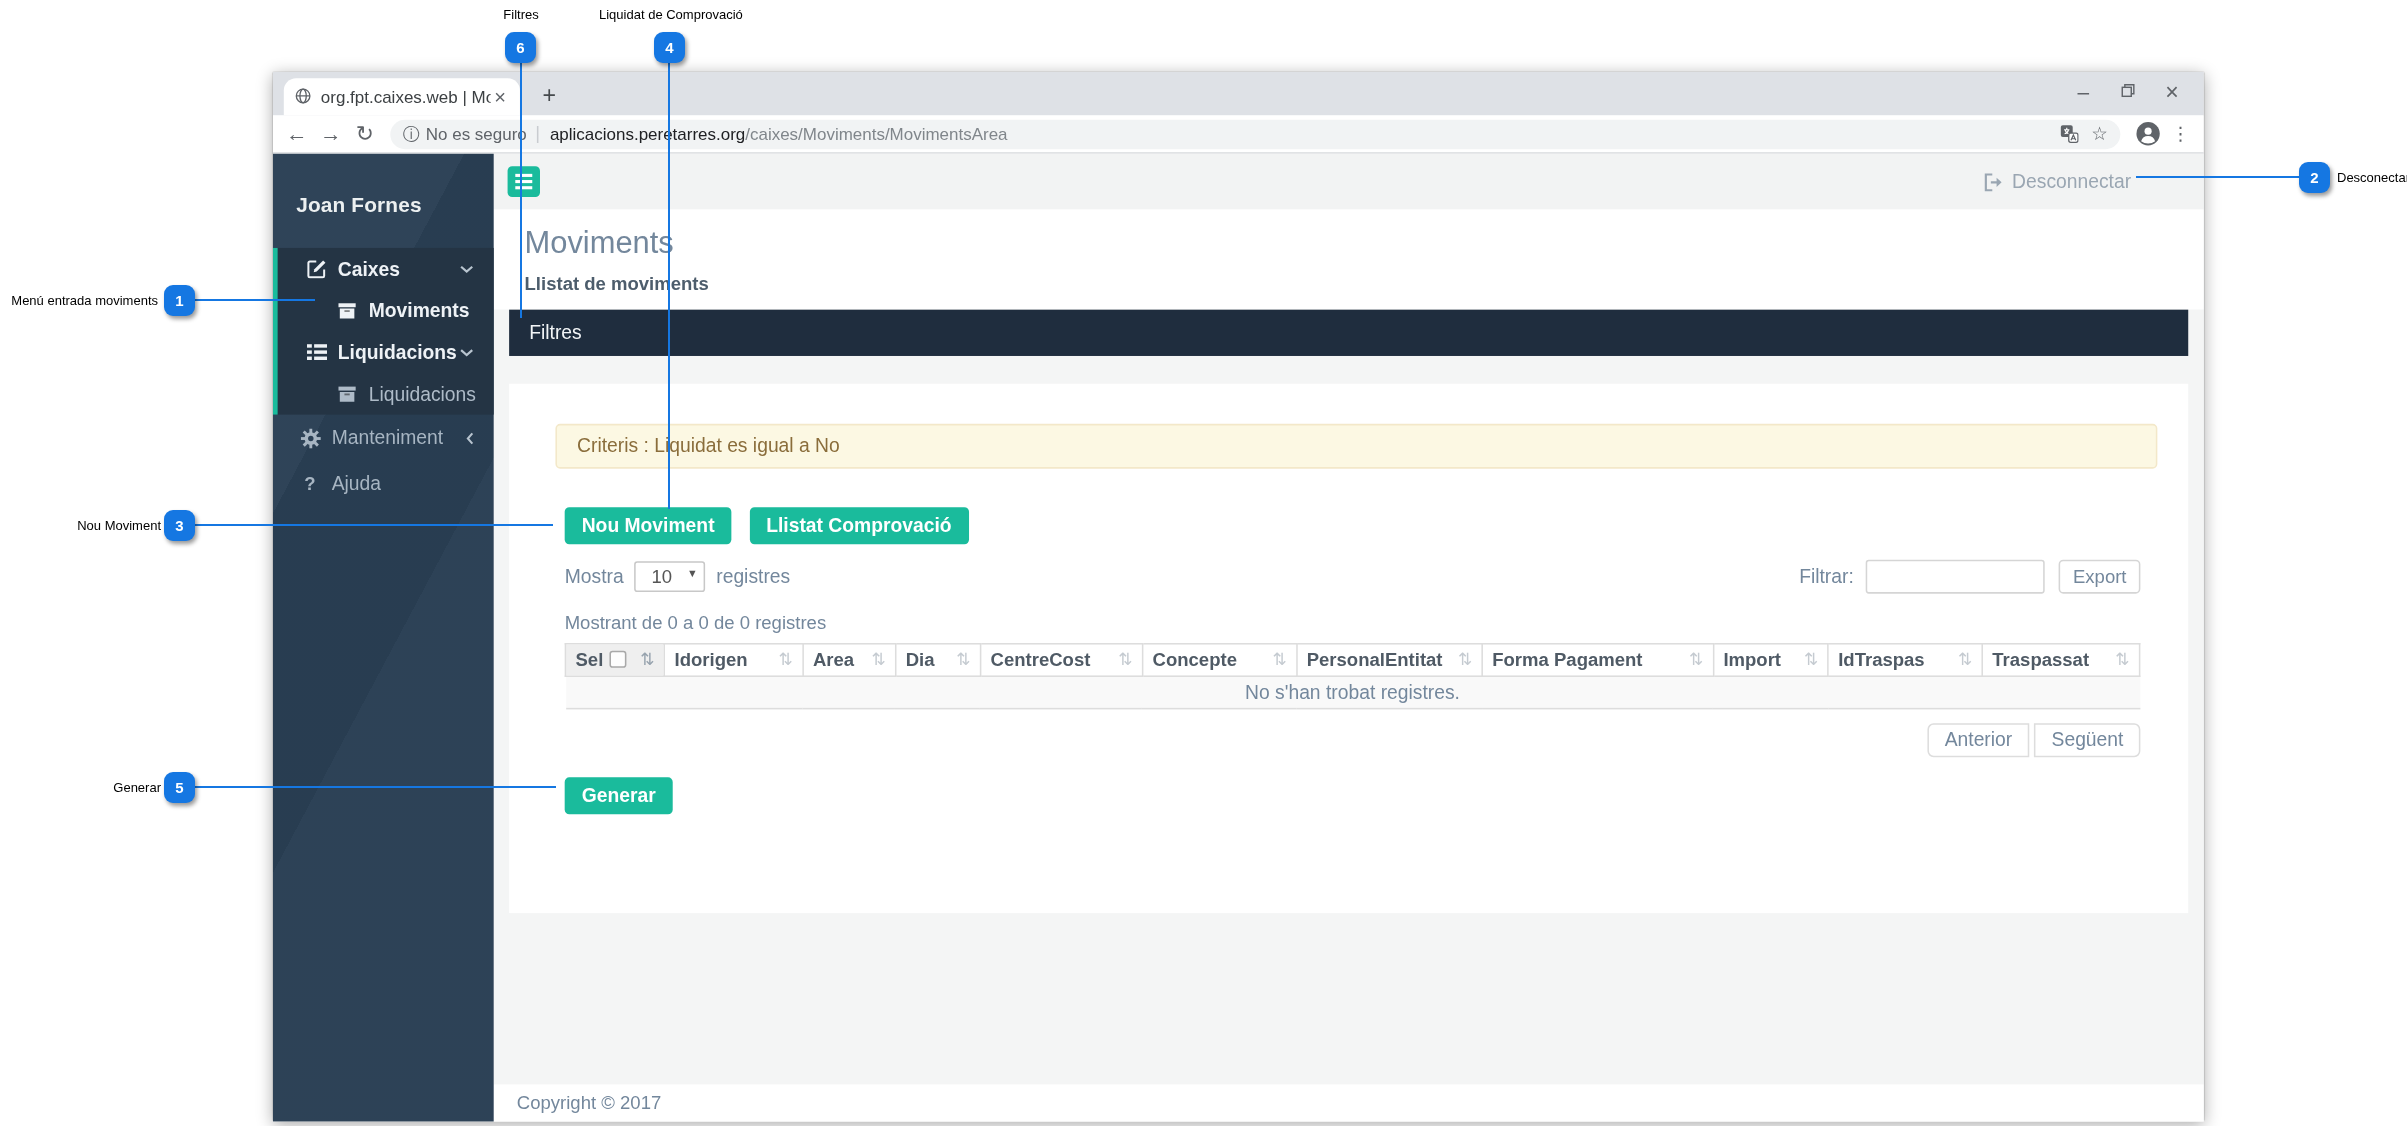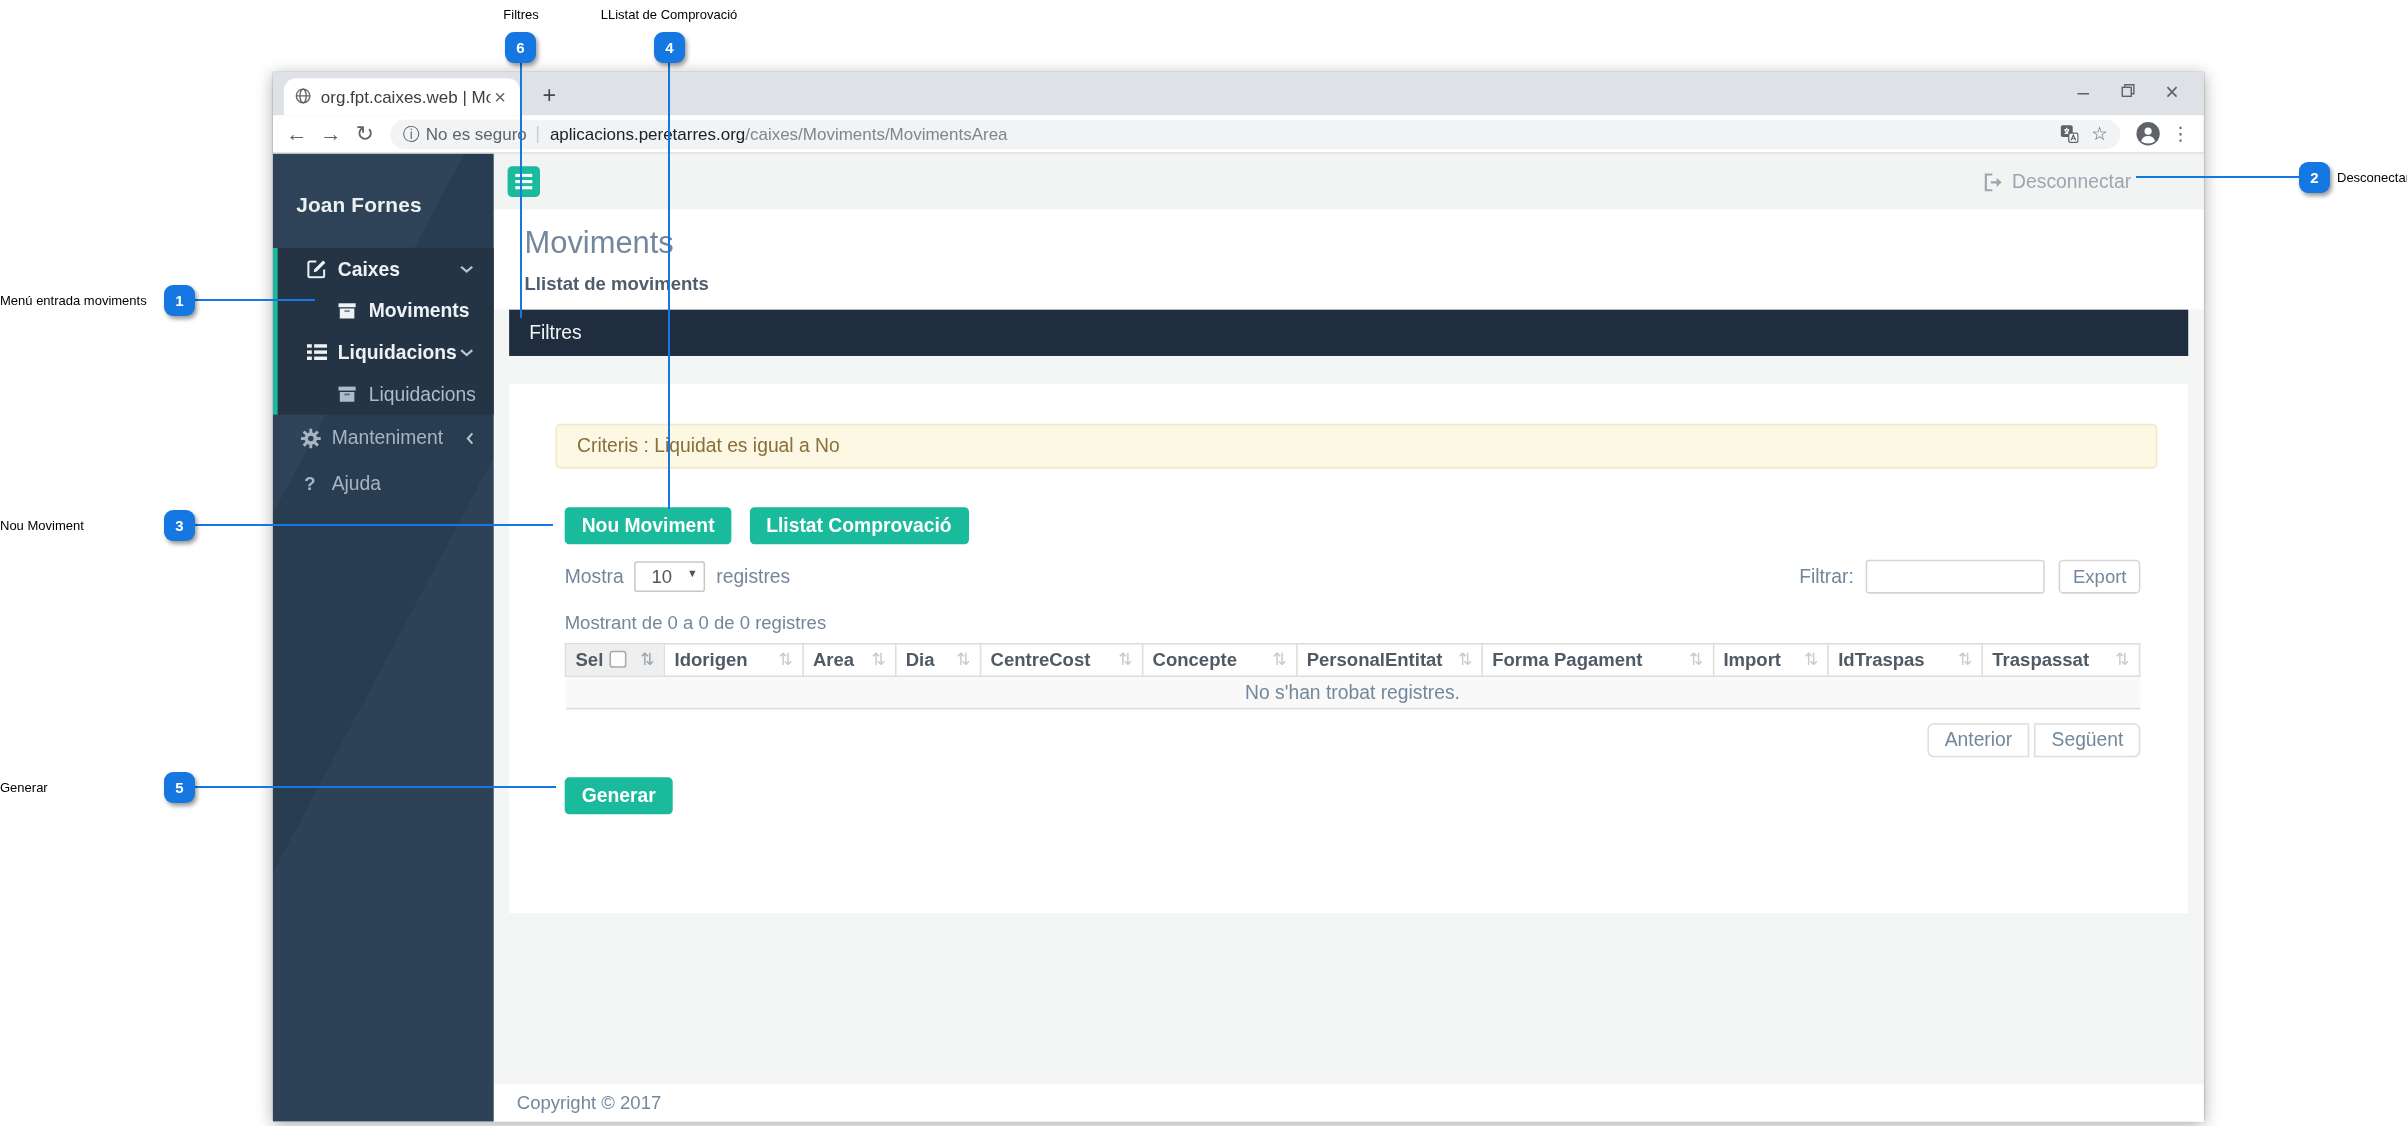--- a/index.html
+++ b/index.html
@@ -119,21 +119,21 @@
   .footer { height: 24px; background: #fff; flex: none; font-size: 12px; color: #73879c; line-height: 24px; padding-left: 15px; }
 
   
   .callout-layer { position: absolute; left: 0; top: 0; width: 100%; height: 100%; z-index: 50; pointer-events: none; }
   .co-badge { position: absolute; width: 31px; height: 31px; border-radius: 9px; background: #1577e2;
               color: #fff; font-size: 15px; font-weight: 700; text-align: center; line-height: 31px;
               box-shadow: 2px 3px 4px rgba(0,0,0,.4); }
   .co-label { position: absolute; font-size: 13px; color: #000; white-space: nowrap; }
   .co-line { position: absolute; background: #1577e2; }
   .co-line.h { height: 1.5px; } .co-line.v { width: 1.5px; }
-  .lbl-right { text-align: left; }
+  .lbl-right { text-align: right; }
   .lbl-center { text-align: center; }
   .co1-label { left: 0; top: 293px; width: 158px; }
   .co1-badge { left: 164px; top: 285px; }
   .co1-line  { left: 195px; top: 299px; width: 120px; }
   .co2-line  { left: 2136px; top: 176px; width: 163px; }
   .co2-badge { left: 2299px; top: 162px; }
   .co2-label { left: 2337px; top: 170px; }
   .co3-label { left: 0; top: 518px; width: 161px; }
   .co3-badge { left: 164px; top: 510px; }
   .co3-line  { left: 195px; top: 524px; width: 358px; }
@@ -413,21 +413,21 @@
 
     <div class="co-line h co2-line"></div>
     <div class="co-label co2-label">Desconectar</div>
     <div class="co-badge co2-badge">2</div>
 
     <div class="co-line h co3-line"></div>
     <div class="co-label lbl-right co3-label">Nou Moviment</div>
     <div class="co-badge co3-badge">3</div>
 
     <div class="co-line v co4-line"></div>
-    <div class="co-label lbl-center co4-label">LListat de Comprovació</div>
+    <div class="co-label lbl-center co4-label">Liquidat de Comprovació</div>
     <div class="co-badge co4-badge">4</div>
 
     <div class="co-line h co5-line"></div>
     <div class="co-label lbl-right co5-label">Generar</div>
     <div class="co-badge co5-badge">5</div>
 
     <div class="co-line v co6-line"></div>
     <div class="co-label lbl-center co6-label">Filtres</div>
     <div class="co-badge co6-badge">6</div>
   </div>

